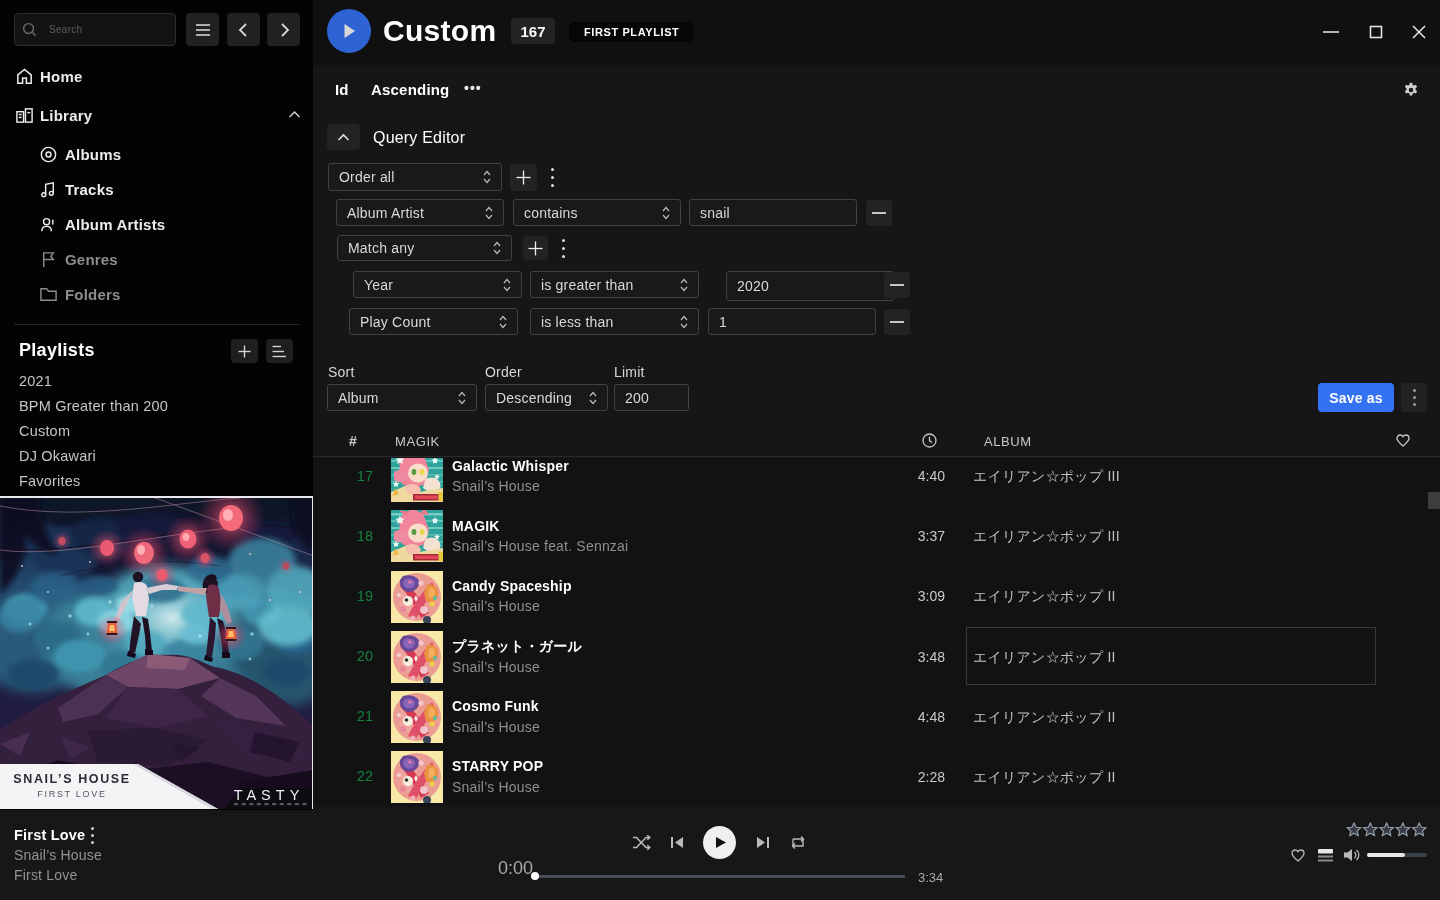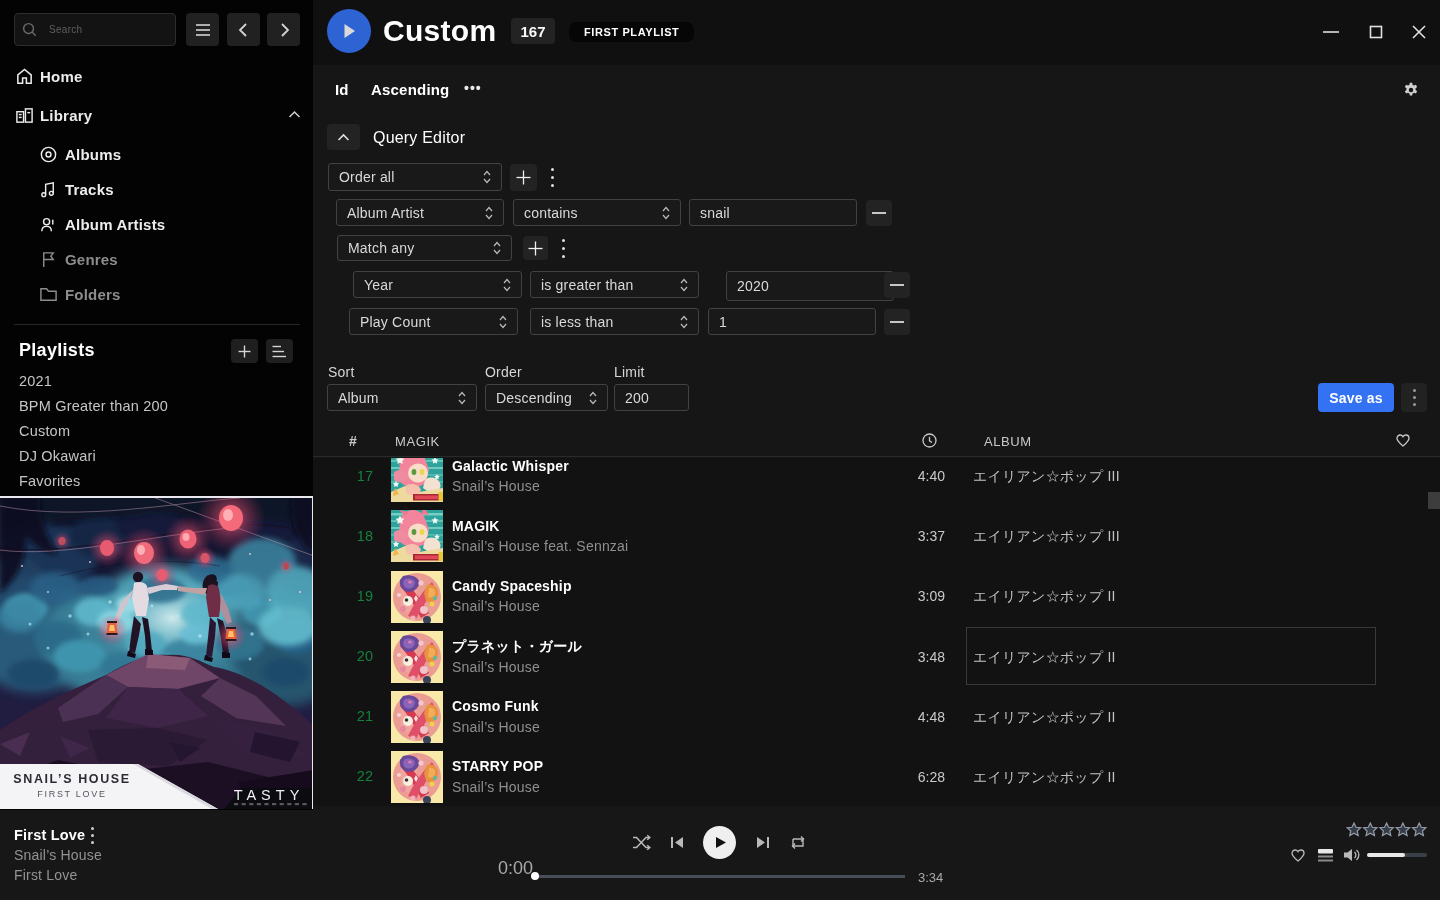--- a/index.html
+++ b/index.html
@@ -651,21 +651,21 @@
       <div class="tdur" style="left:572px;top:22px">4:48</div>
       <div class="talbum" style="top:22px">エイリアン☆ポップ II</div>
     </div>
     <div class="trow" style="top:288.8px">
       <div class="tnum" style="left:-2px;top:21.5px">22</div>
       <svg class="tthumb" style="top:4.2px" width="52" height="52">
           <use href="#art2"></use>
         </svg>
       <div class="ttitle" style="top:11.5px">STARRY POP</div>
       <div class="tartist" style="top:32px">Snail’s House</div>
-      <div class="tdur" style="left:572px;top:22px">6:28</div>
+      <div class="tdur" style="left:572px;top:22px">2:28</div>
       <div class="talbum" style="top:22px">エイリアン☆ポップ II</div>
     </div>
   </div>
   <div class="abs" style="left:1115px;top:492px;width:12px;height:17px;background:#3d3d3d"></div>
 </div>
 
 <div id="player" class="abs">
   <div class="abs" style="left:14px;top:17px;color:#fff;font-weight:700;font-size:14.5px;letter-spacing:.2px">First Love</div>
   <div class="vdots abs" style="left:91px;top:17px;gap:4px">
       <i style="background:#cfcfcf;width:3px;height:3px"></i>

